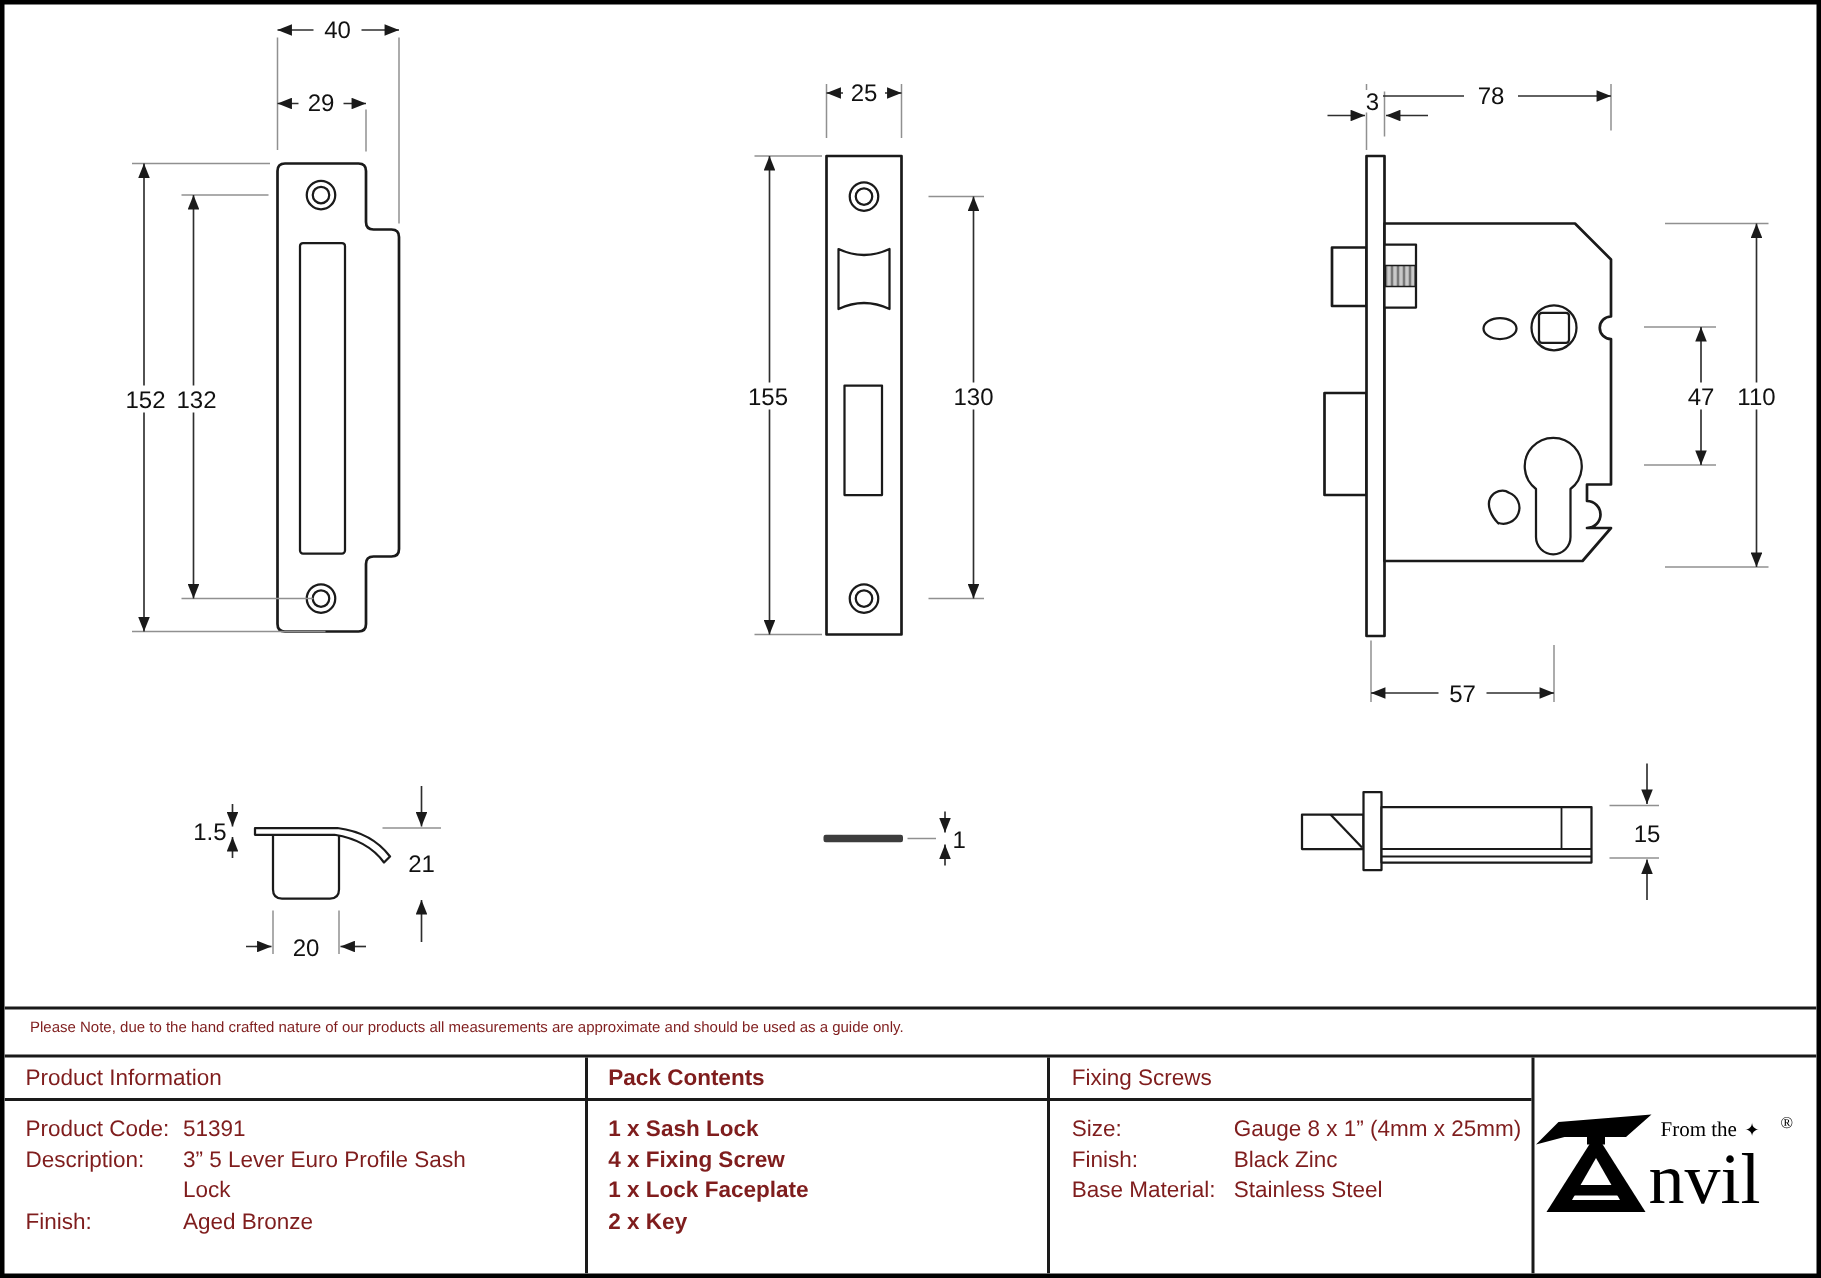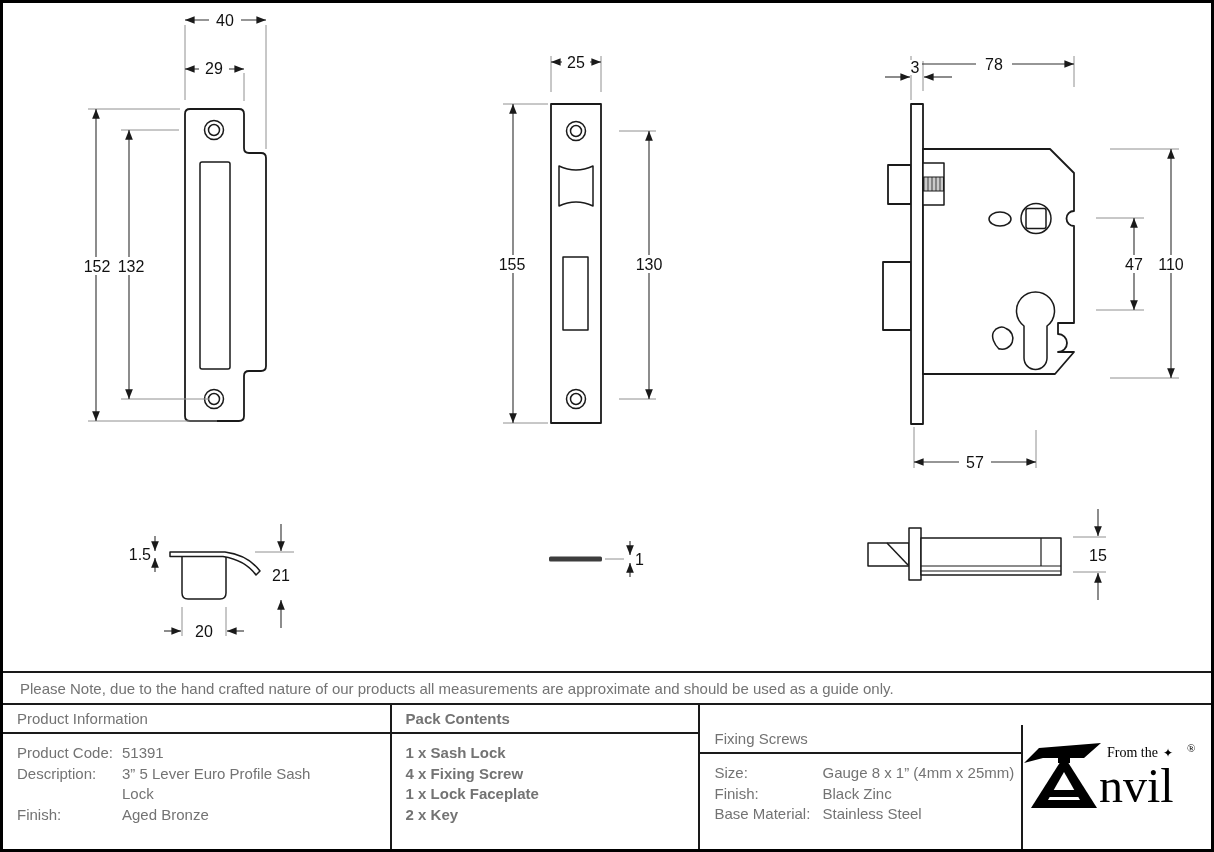--- a/index.html
+++ b/index.html
@@ -1,28 +1,28 @@
 <!DOCTYPE html>
 <html><head>
 <meta charset="utf-8">
 <style>
   html,body{margin:0;padding:0;background:#fff;}
   #page{position:relative;width:1214px;height:852px;border:3px solid #000;box-sizing:border-box;
-        font-family:"Liberation Sans",sans-serif;color:#737373;background:#fff;overflow:hidden;}
+        font-family:"Liberation Sans",sans-serif;color:#7f1d1d;background:#fff;overflow:hidden;}
   #drawing-area{position:absolute;left:0;top:0;width:1208px;height:667px;}
   .part{fill:#fff;stroke:#1a1a1a;stroke-width:1.8;stroke-linejoin:round;}
   .partthin{fill:#fff;stroke:#1a1a1a;stroke-width:1.5;stroke-linejoin:round;}
   .dim{stroke:#2e2e2e;stroke-width:1.1;fill:none;}
   .ext{stroke:#909090;stroke-width:1;fill:none;}
   .lbl{font-family:"Liberation Sans",sans-serif;font-size:16px;fill:#111;text-anchor:middle;}
   .lbl.start{text-anchor:start;} .lbl.end{text-anchor:end;}
   .lblbg{fill:#fff;}
   #note-row{position:absolute;left:0;right:0;top:668px;height:34px;box-sizing:border-box;
             border-top:2px solid #1a1a1a;border-bottom:2px solid #1a1a1a;
-            font-size:15px;padding:7px 0 0 17px;}
+            font-size:10px;padding:7px 0 0 17px;}
   #spec-table{position:absolute;left:0;right:0;top:702px;bottom:0;display:flex;align-items:stretch;}
   .col{box-sizing:border-box;display:flex;flex-direction:column;}
   .col.bordered{border-right:2px solid #1a1a1a;}
   .col-header{height:29px;box-sizing:border-box;border-bottom:2px solid #1a1a1a;
               display:flex;align-items:center;padding-left:14px;font-size:15px;}
   .col-body{flex:1;padding:9px 0 0 14px;font-size:15px;line-height:20.5px;}
   .kv{display:flex;}
   .kv .k{flex:0 0 105px;}
   .kv .v{max-width:196px;}
   .fs .k{flex:0 0 108px;}
@@ -208,21 +208,21 @@
   <div class="col bordered" style="width:318px;font-weight:bold;">
     <div class="col-header">Pack Contents</div>
     <div class="col-body">
       <div>1 x Sash Lock</div>
       <div>4 x Fixing Screw</div>
       <div>1 x Lock Faceplate</div>
       <div>2 x Key</div>
     </div>
   </div>
 
-  <div class="col bordered" style="width:332px;margin-top:20px;">
+  <div class="col bordered" style="width:332px;">
     <div class="col-header">Fixing Screws</div>
     <div class="col-body fs">
       <div class="kv">
         <span class="k">Size:</span>
         <span class="v">Gauge 8 x 1” (4mm x 25mm)</span>
       </div>
       <div class="kv">
         <span class="k">Finish:</span>
         <span class="v">Black Zinc</span>
       </div>

